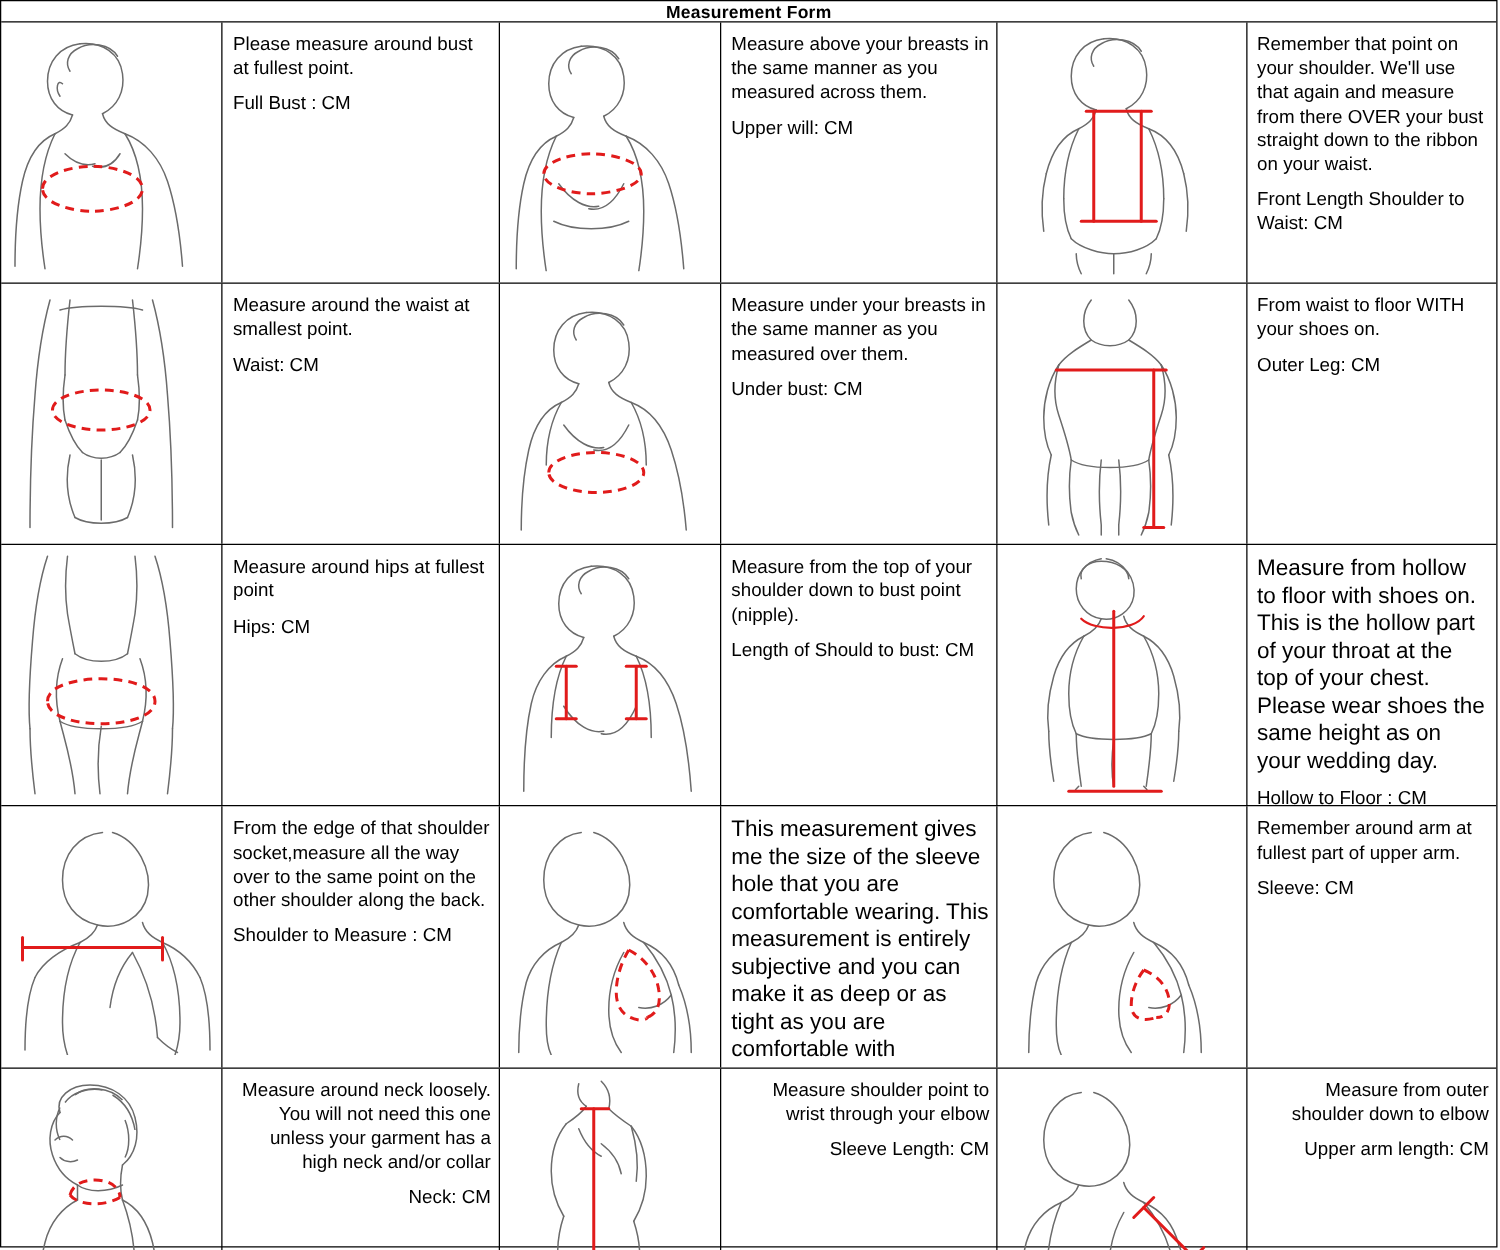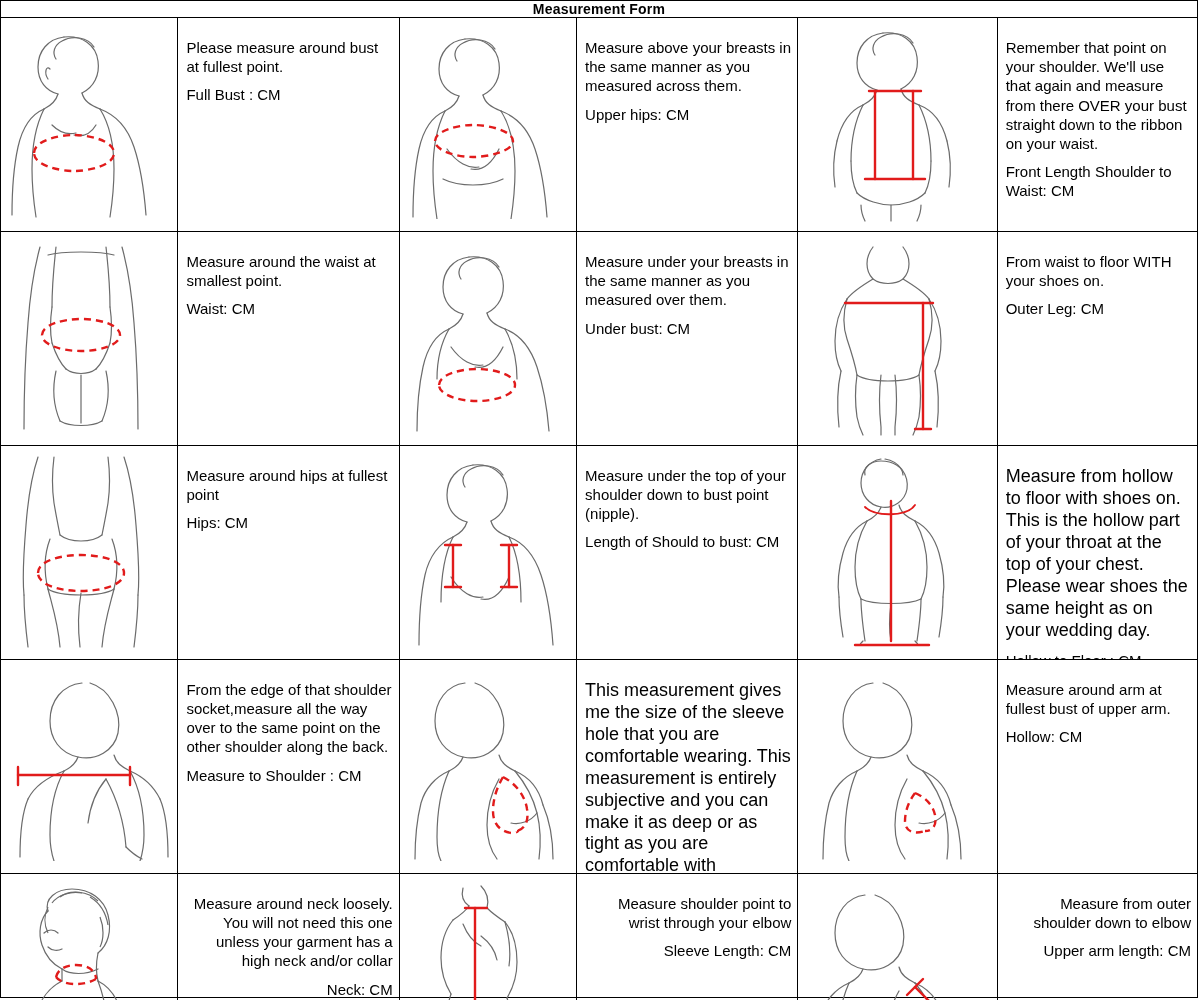--- a/index.html
+++ b/index.html
@@ -64,21 +64,21 @@
     padding: 8px 6px 6px 8px;
     overflow: hidden;
   }
   .cell-txt.last { border-right: none; }
   .cell-fig.wide { width: 200px; }
   .cell-txt.wide { width: 200px; }
 
   .desc {
     font-size: 15px;
     line-height: 1.28;
-    margin: 12px 0 10px 0;
+    margin: 0 0 10px 0;
   }
   .desc.small {
     font-size: 18px;
     line-height: 1.22;
   }
   .label {
     font-size: 15px;
     font-weight: normal;
     line-height: 1.25;
     margin: 0;
@@ -168,21 +168,21 @@
             <path d="M98 82 C108 98 112 120 112 142 C112 162 110 177 108 190"></path>
             <path d="M44 120 C54 134 66 140 76 138"></path>
             <path d="M96 120 C88 136 78 142 68 140"></path>
             <path d="M40 150 C56 158 84 158 100 150"></path>
           </g>
           <path class="meas-dash" d="M32 112 C32 102 54 96 70 96 C86 96 110 102 110 112 C110 122 86 128 70 128 C54 128 32 122 32 112 Z"></path>
         </svg>
       </div>
       <div class="cell-txt">
         <p class="desc">Measure above your breasts in the same manner as you measured across them.</p>
-        <p class="label">Upper hips:  CM</p>
+        <p class="label">Upper will:  CM</p>
       </div>
 
       <div class="cell-fig wide">
         <svg width="190" height="195" viewBox="0 0 190 195">
           <g class="body-line">
             <path d="M80 6 C64 8 54 20 54 36 C54 50 62 60 74 63"></path>
             <path d="M80 6 C98 4 112 14 114 30 C116 44 110 56 98 62"></path>
             <path d="M72 28 C68 22 70 14 78 10 C88 4 104 6 110 16"></path>
             <path d="M74 63 C72 70 68 74 60 78"></path>
             <path d="M98 62 C100 70 106 74 116 78"></path>
@@ -335,21 +335,21 @@
           </g>
           <path class="meas" d="M50 88 L50 130"></path>
           <path class="meas" d="M42 88 L58 88"></path>
           <path class="meas" d="M42 130 L58 130"></path>
           <path class="meas" d="M106 88 L106 130"></path>
           <path class="meas" d="M98 88 L114 88"></path>
           <path class="meas" d="M98 130 L114 130"></path>
         </svg>
       </div>
       <div class="cell-txt">
-        <p class="desc">Measure under the top of your shoulder down to bust point (nipple).</p>
+        <p class="desc">Measure from the top of your shoulder down to bust point (nipple).</p>
         <p class="label">Length of Should to bust:  CM</p>
       </div>
 
       <div class="cell-fig wide">
         <svg width="190" height="195" viewBox="0 0 190 195">
           <g class="body-line">
             <path d="M78 4 C66 6 58 16 58 28 C58 40 66 50 78 52 C90 54 102 46 104 34 C106 20 96 6 82 4"></path>
             <path d="M62 20 C60 12 68 6 78 6 C90 6 100 12 100 20"></path>
             <path d="M78 52 C76 58 72 62 64 66"></path>
             <path d="M96 50 C98 58 104 62 112 66"></path>
@@ -395,21 +395,21 @@
             <path d="M102 108 C92 120 86 136 84 152"></path>
             <path d="M122 176 C128 182 134 186 138 188"></path>
           </g>
           <path class="meas" d="M14 104 L126 104"></path>
           <path class="meas" d="M14 96 L14 114"></path>
           <path class="meas" d="M126 96 L126 114"></path>
         </svg>
       </div>
       <div class="cell-txt">
         <p class="desc">From the edge of that shoulder socket,measure all the way over to the same point on the other shoulder along the back.</p>
-        <p class="label">Measure to Shoulder :  CM</p>
+        <p class="label">Shoulder to Measure :  CM</p>
       </div>
 
       <div class="cell-fig">
         <svg width="170" height="190" viewBox="0 0 170 190">
           <g class="body-line">
             <path d="M62 12 C44 14 32 30 32 50 C32 68 42 82 60 86 C78 90 96 80 100 62 C104 42 92 18 72 12"></path>
             <path d="M60 86 C58 92 54 96 46 100"></path>
             <path d="M96 84 C98 92 104 96 112 100"></path>
             <path d="M46 100 C32 106 22 118 18 132 C14 148 12 166 12 188"></path>
             <path d="M112 100 C126 106 136 118 140 134"></path>
@@ -440,22 +440,22 @@
             <path d="M148 134 C154 148 158 166 158 188"></path>
             <path d="M120 100 C130 112 138 126 142 142 C146 158 146 172 144 188"></path>
             <path d="M104 108 C96 122 92 138 92 154 C92 168 96 180 102 188"></path>
             <path d="M142 142 C136 150 126 154 116 152"></path>
           </g>
           <path class="meas-dash" d="M112 122 C122 126 130 134 132 144 C134 154 130 160 122 160"></path>
           <path class="meas-dash" d="M112 122 C106 130 102 140 102 150 C102 160 110 164 122 160"></path>
         </svg>
       </div>
       <div class="cell-txt wide last">
-        <p class="desc">Measure around arm at fullest bust of upper arm.</p>
-        <p class="label">Hollow:  CM</p>
+        <p class="desc">Remember around arm at fullest part of upper arm.</p>
+        <p class="label">Sleeve:  CM</p>
       </div>
     </div>
 
     <div class="row">
 
       <div class="cell-fig">
         <svg width="170" height="190" viewBox="0 0 170 190">
           <g class="body-line">
             <path d="M44 26 C40 14 52 4 68 4 C86 4 100 14 104 30 C108 46 104 60 94 68"></path>
             <path d="M44 26 C36 34 34 48 38 60 C42 72 50 80 58 84"></path>

